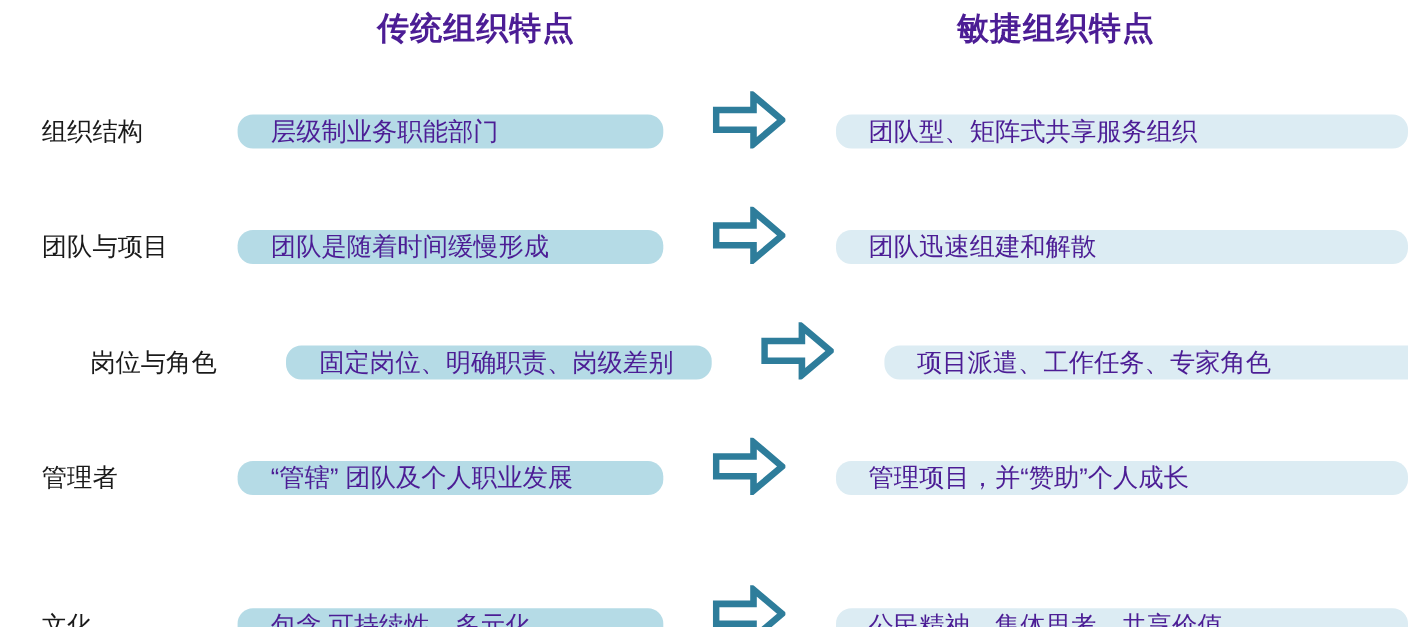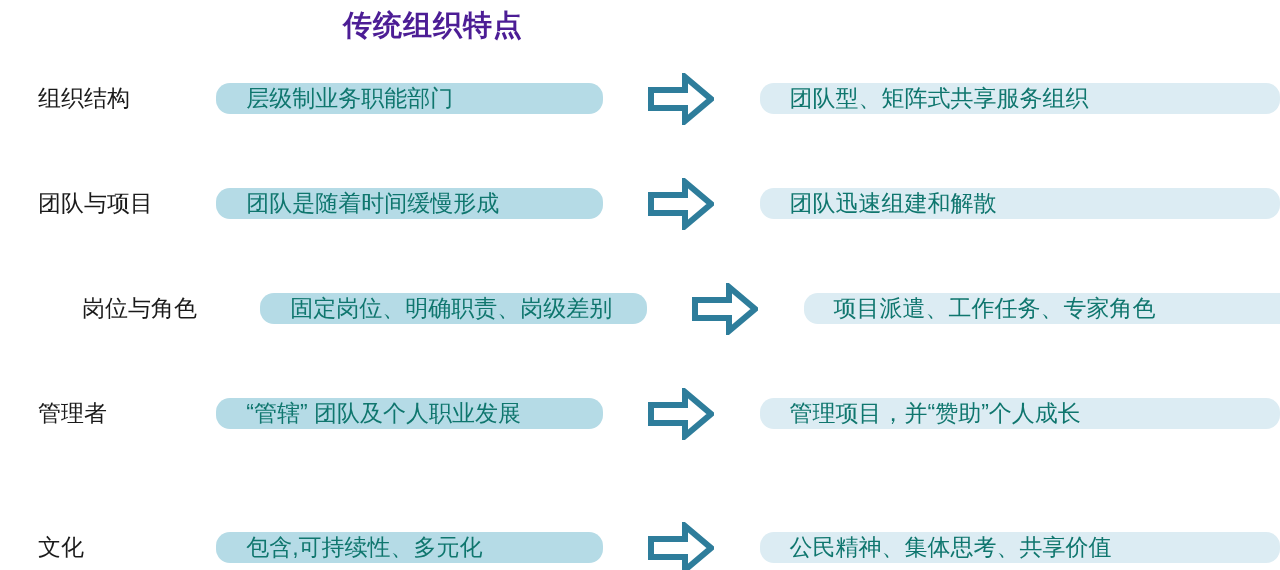--- a/index.html
+++ b/index.html
@@ -27,21 +27,21 @@
   }
   .col-header.left  { left: 433px; }
   .col-header.right { left: 960px; }
 
   .row {
     position: absolute;
     left: 0;
     width: 1280px;
     height: 73px;
     display: flex;
-    align-items: center;
+    align-items: flex-end;
     gap: 36px;
   }
   .row.r0 { top: 62px; }
   .row.r1 { top: 167px; }
   .row.r2 { top: 272px; padding-left: 44px; }
   .row.r3 { top: 377px; border-radius: 19px; }
   .row.r4 { top: 511px; }
 
   .row-label {
     width: 165px;
@@ -50,21 +50,21 @@
     align-items: center;
     font-size: 23px;
     color: #1a1a1a;
     white-space: nowrap;
   }
   .box {
     display: flex;
     align-items: center;
     border-radius: 14px;
     font-size: 23px;
-    color: #0f766e;
+    color: #4c1d95;
     box-sizing: border-box;
     padding-left: 30px;
     padding-right: 12px;
     white-space: nowrap;
   }
   .box.traditional {
     width: 442px;
     background: #b5dbe6;
   }
   .box.agile {
@@ -78,20 +78,21 @@
     justify-content: center;
   }
   .arrow-cell svg { display: block; }
 </style>
 </head>
 <body>
 
 <div class="canvas">
 
   <div class="col-header left">传统组织特点</div>
+  <div class="col-header right">敏捷组织特点</div>
 
   <div class="row r0">
     <div class="row-label">组织结构</div>
     <div class="box traditional">层级制业务职能部门</div>
     <div class="arrow-cell">
       <svg width="66" height="52" viewBox="0 0 66 52">
           <polygon points="3,17 37,17 37,4 63,26 37,48 37,35 3,35" fill="#ffffff" stroke="#2e7d9b" stroke-width="6" stroke-linejoin="miter"></polygon>
         </svg>
     </div>
     <div class="box agile">团队型、矩阵式共享服务组织</div>

